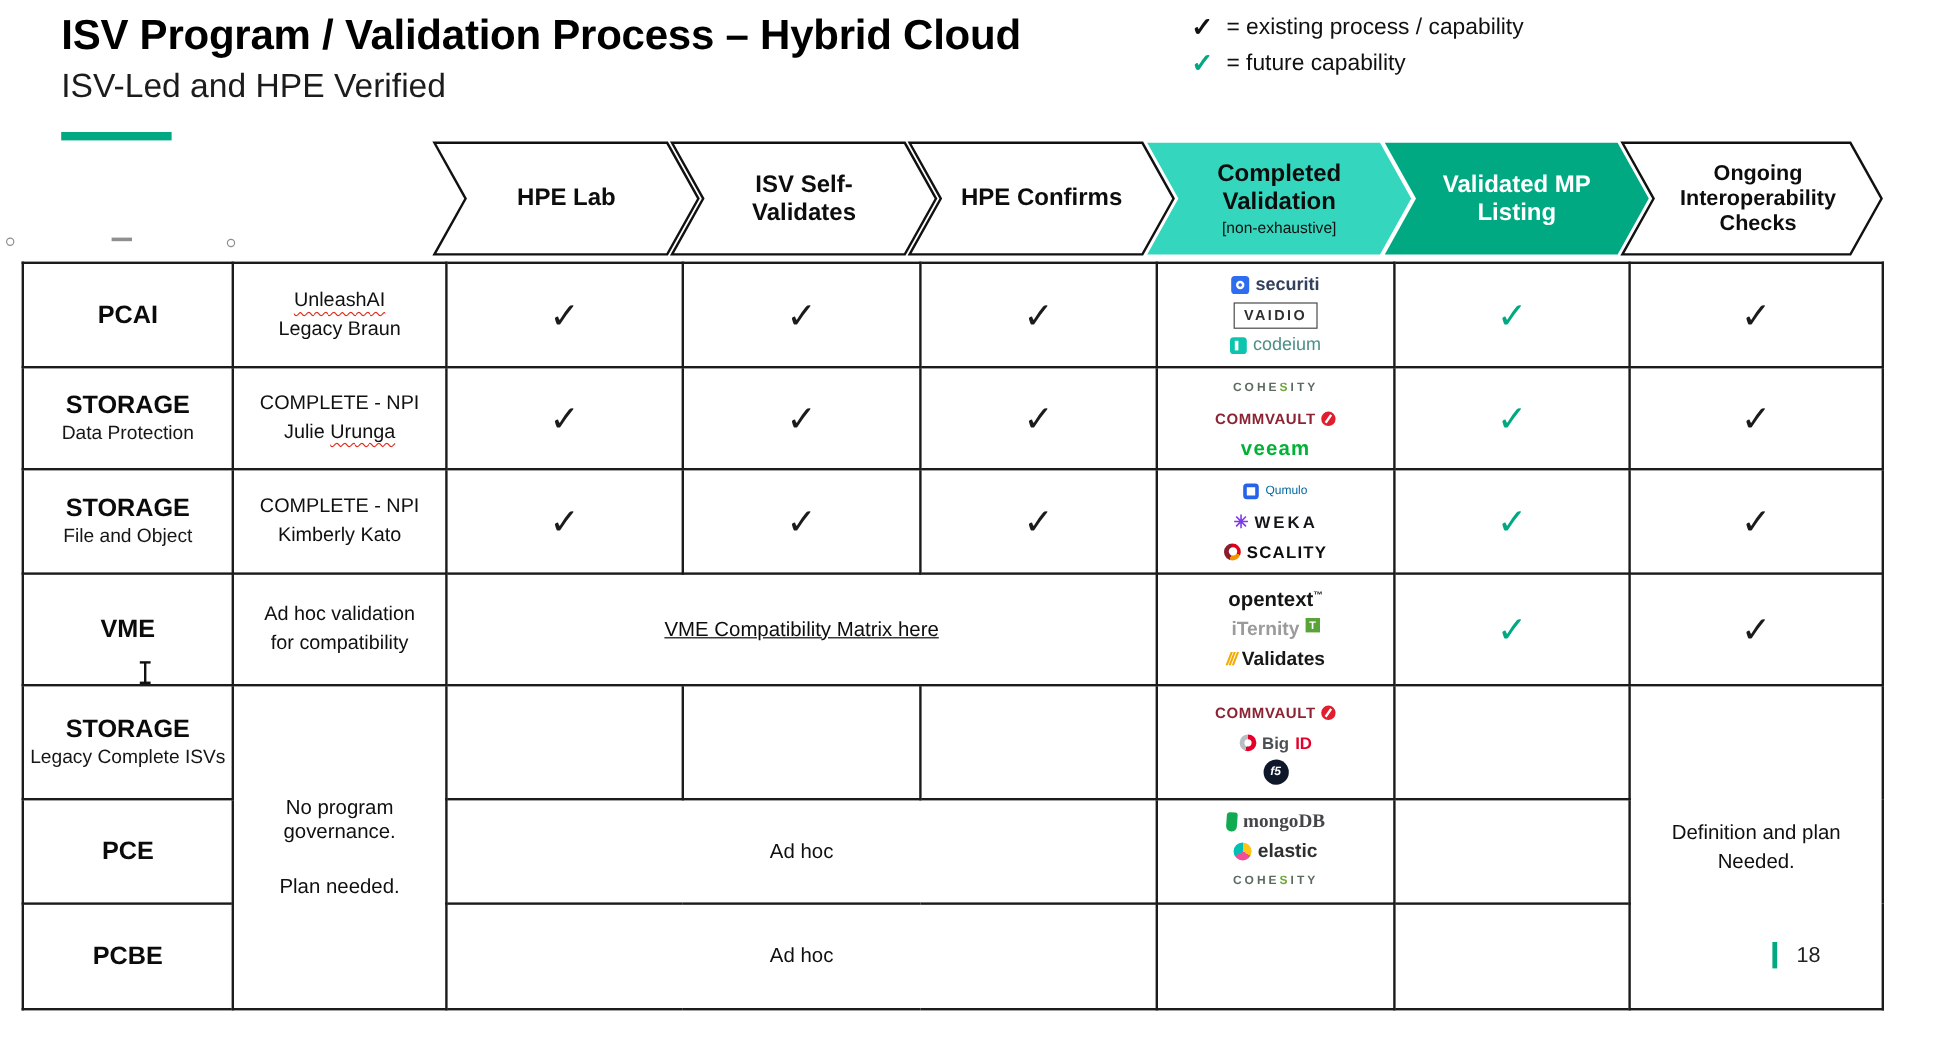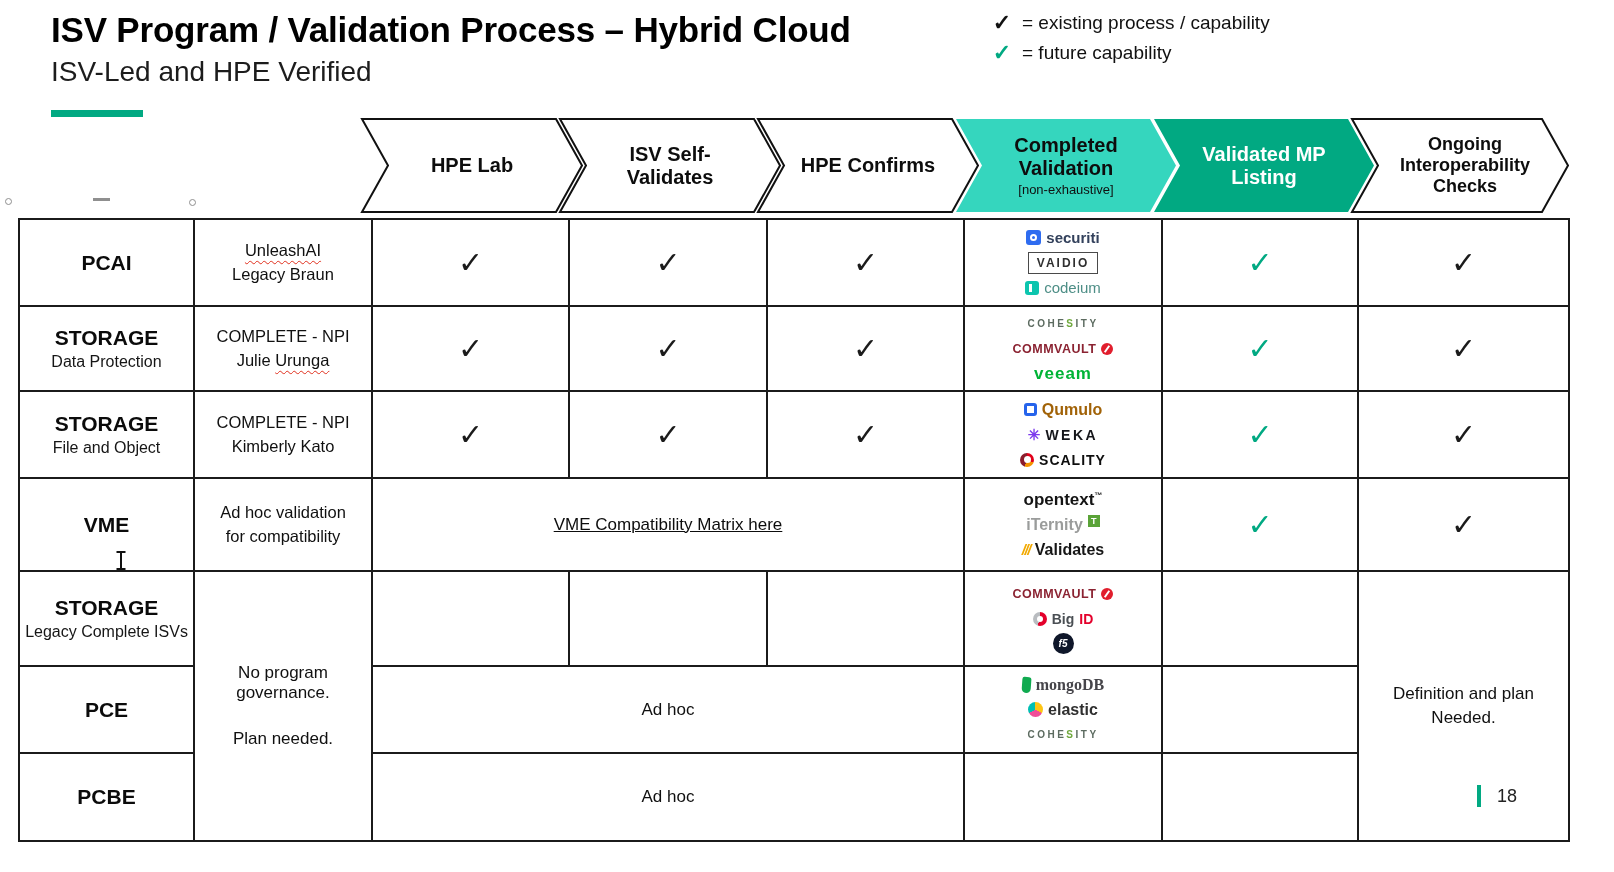--- a/index.html
+++ b/index.html
@@ -97,21 +97,21 @@
   .tx-cohesity { font-size:10px; letter-spacing:2.5px; font-weight:600; color:#5C6B60; }
   .tx-cohesity .g { color:#6FA83D; }
 
   .tx-commvault { font-size:12.5px; font-weight:800; letter-spacing:0.5px; color:#8B2332; }
   .ic-commvault { width:12px; height:12px; border-radius:50%; background:#E11E2D; position:relative; }
   .ic-commvault::after { content:""; position:absolute; left:5px; top:2px; width:2px; height:8px; background:#fff; transform:rotate(35deg); }
 
   .tx-veeam { font-size:17px; font-weight:700; letter-spacing:1px; color:#00B336; }
 
   .ic-qumulo { width:13px; height:13px; border:3.5px solid #2563EB; border-radius:3px; }
-  .tx-qumulo { font-size:16px; font-weight:700; color:#a16207; }
+  .tx-qumulo { font-size:10px; font-weight:400; color:#0369a1; }
 
   .ic-weka { color:#7C3AED; font-size:15px; font-weight:700; }
   .ic-weka::before { content:"✳"; }
   .tx-weka { font-size:14px; font-weight:800; letter-spacing:2.5px; color:#15161a; }
 
   .ic-scality { width:14px; height:14px; border-radius:50%;
     background:conic-gradient(#E2001A 0 110deg, #F39200 110deg 200deg, #8B1D2C 200deg 360deg); position:relative; }
   .ic-scality::after { content:""; position:absolute; inset:3.5px; background:#fff; border-radius:50%; }
   .tx-scality { font-size:14px; font-weight:800; letter-spacing:1px; color:#0e0e0e; }
 

